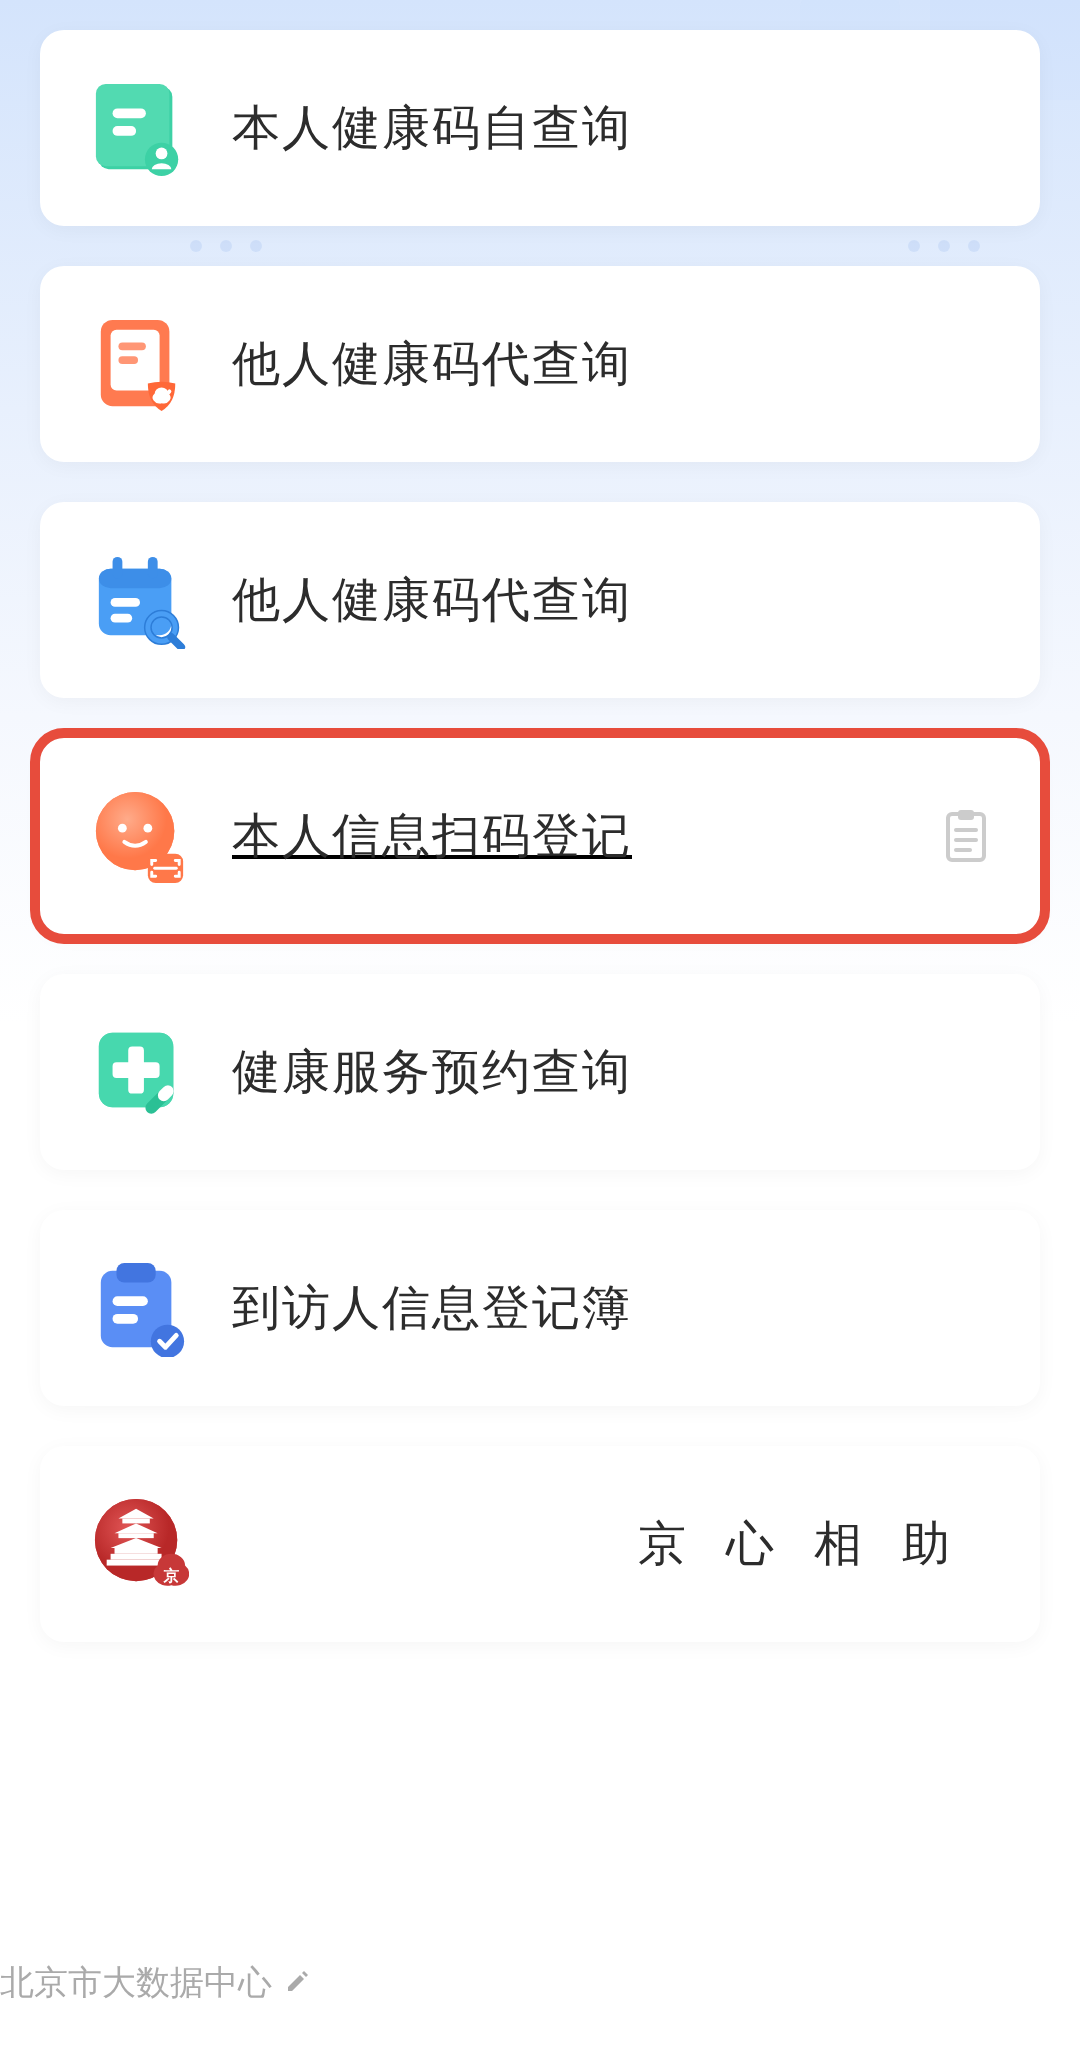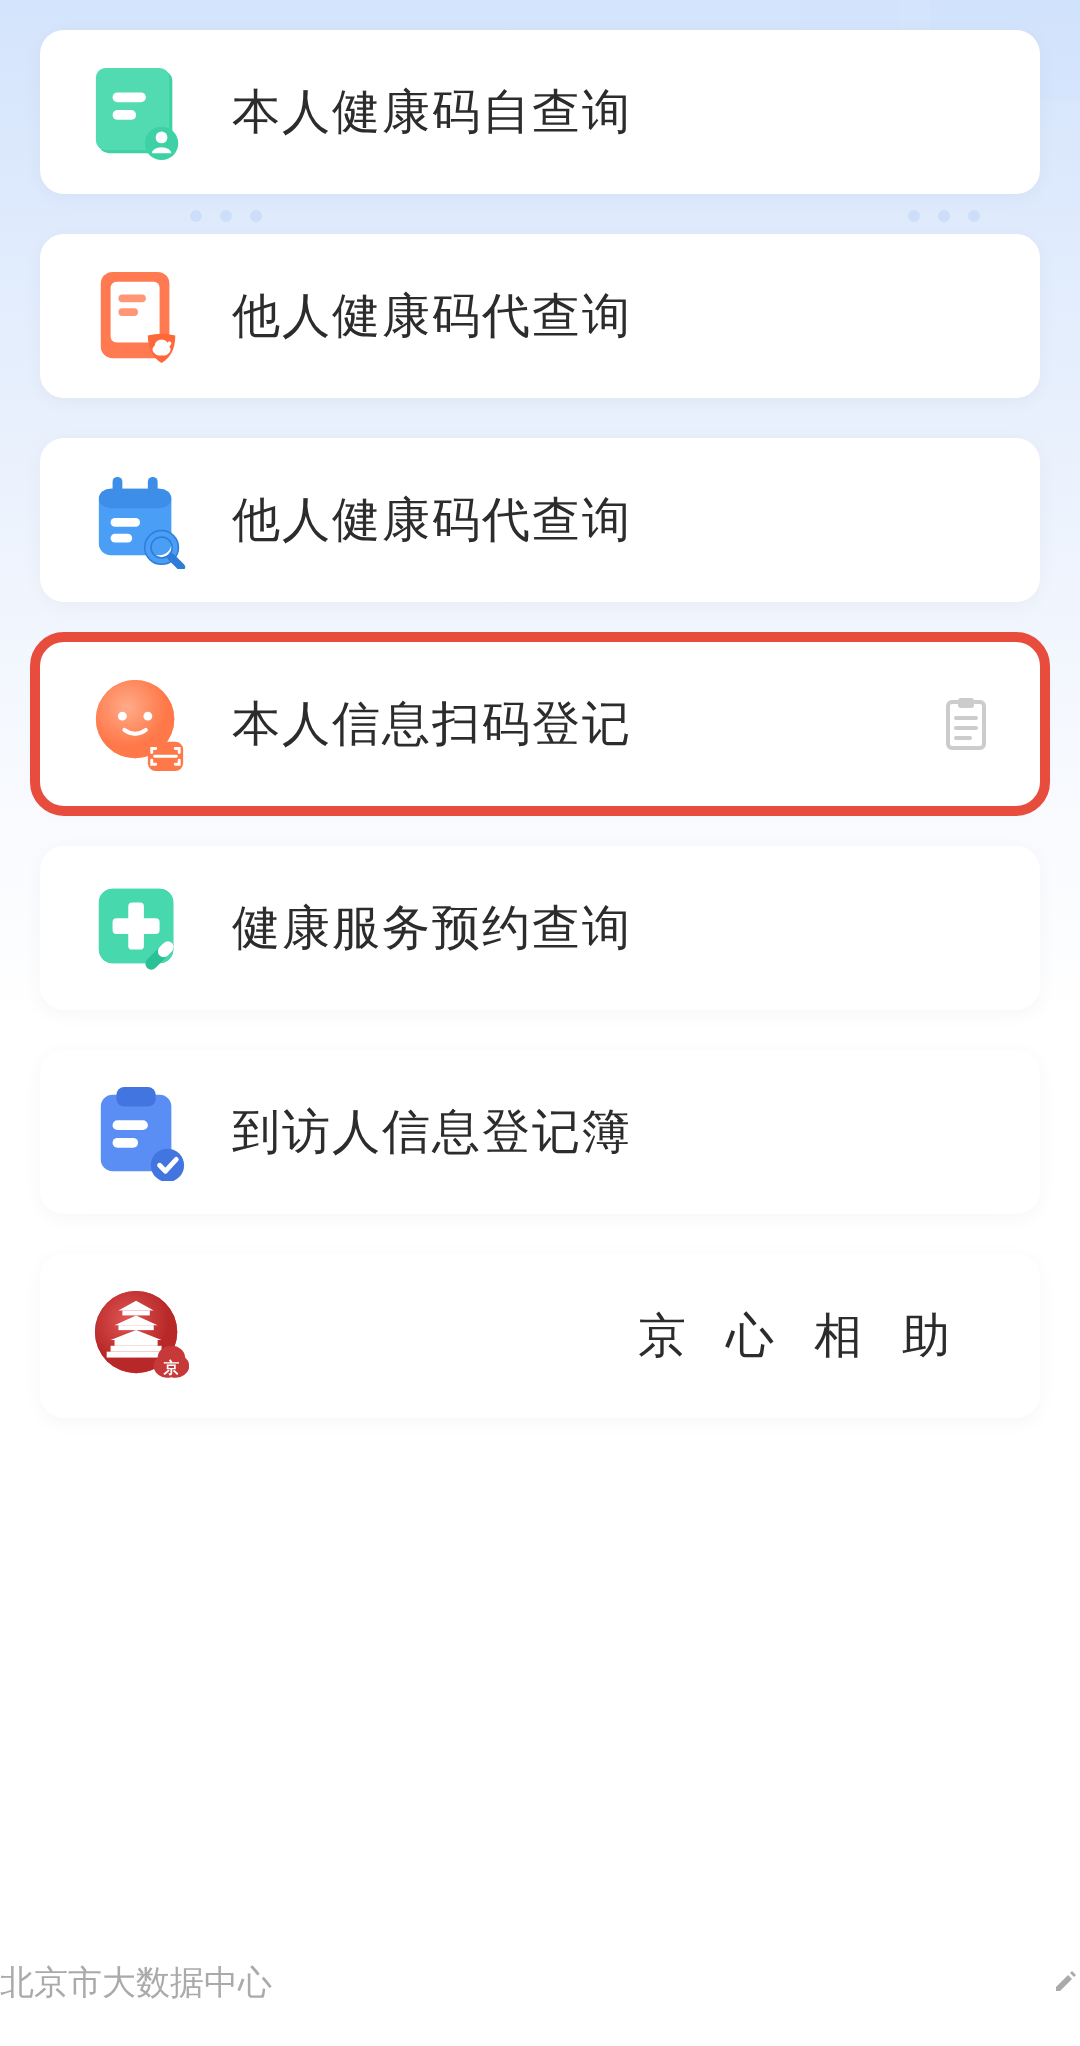--- a/index.html
+++ b/index.html
@@ -44,30 +44,31 @@
       padding: 30px 40px 0 40px;
       display: flex;
       flex-direction: column;
       gap: 40px;
       position: relative;
       z-index: 1;
     }
     .card {
       background: #ffffff;
       border-radius: 24px;
-      padding: 32px 50px;
+      padding: 48px 50px;
       display: flex;
       align-items: center;
       box-shadow: 0 4px 20px rgba(0,0,0,0.04);
       cursor: pointer;
     }
     .card-highlighted {
       outline: 10px solid #e74c3c;
       outline-offset: 0px;
       position: relative;
+      text-decoration: underline;
     }
     .icon-wrap {
       width: 100px;
       height: 100px;
       flex-shrink: 0;
       display: flex;
       align-items: center;
       justify-content: center;
       margin-right: 42px;
     }
@@ -90,21 +91,21 @@
     .footer {
       position: absolute;
       bottom: 40px;
       left: 0;
       right: 0;
       text-align: center;
       font-size: 34px;
       color: #aaaaaa;
       display: flex;
       align-items: center;
-      justify-content: space-between;
+      justify-content: flex-start;
       gap: 12px;
     }
     .edit-icon {
       width: 28px;
       height: 28px;
     }
   </style>
 </head>
 <body>
 

